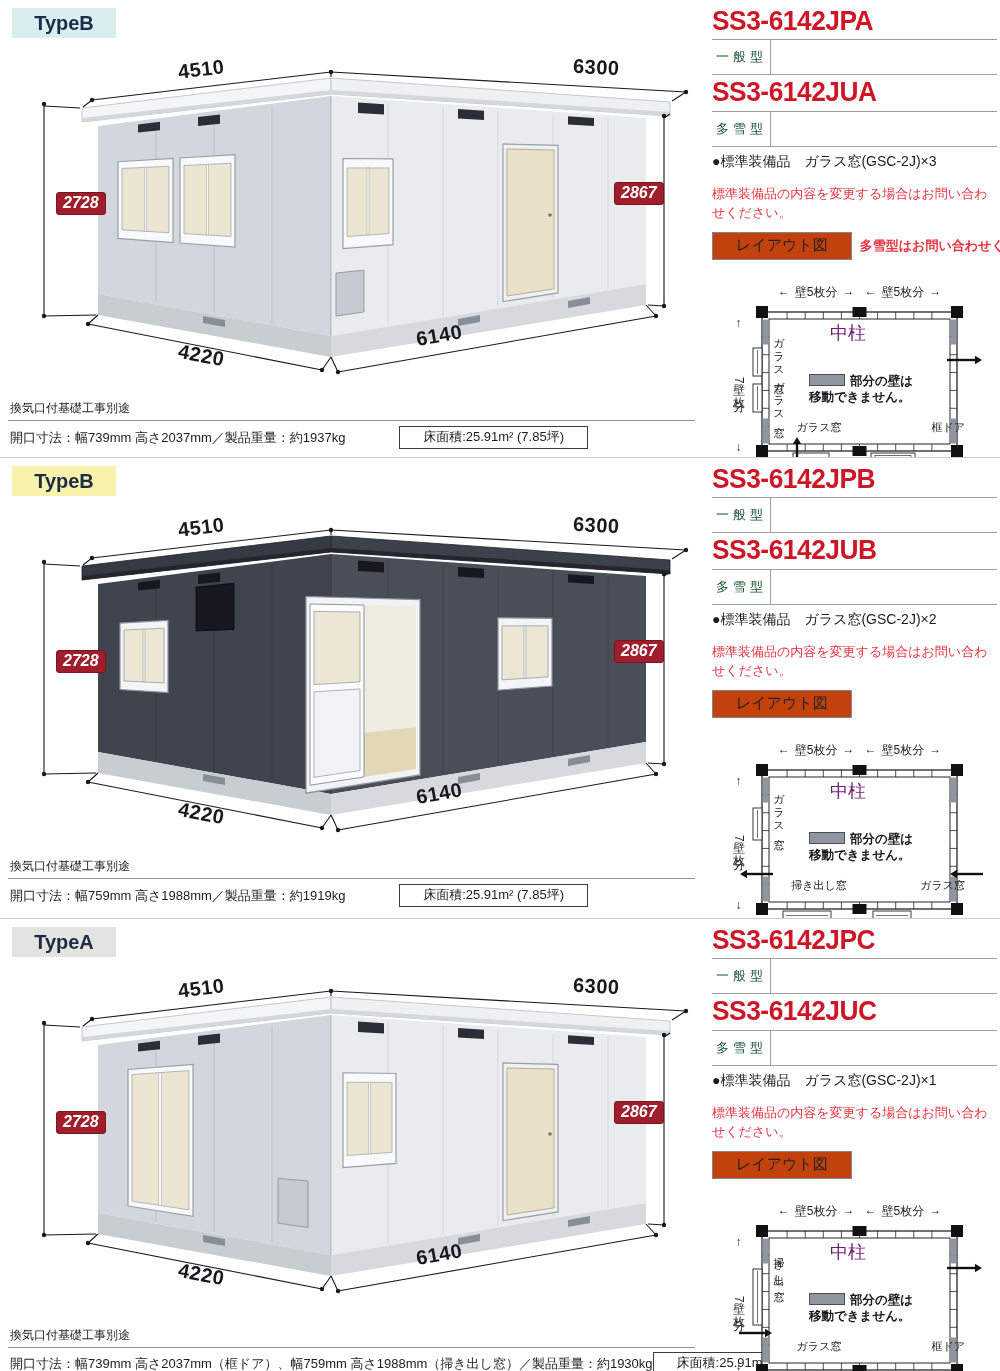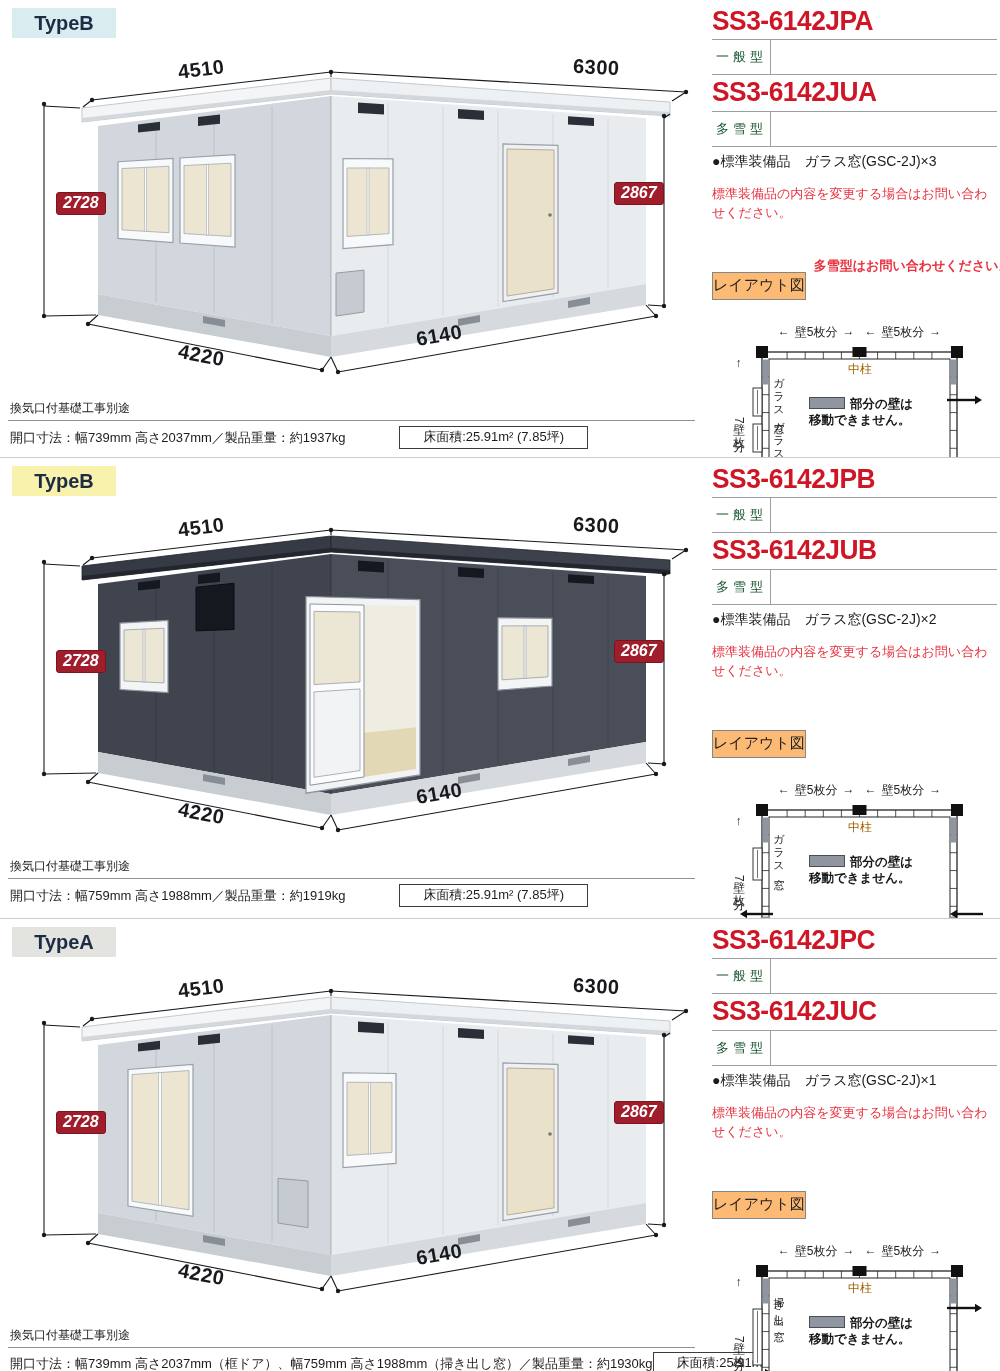--- a/index.html
+++ b/index.html
@@ -27,33 +27,33 @@
   .right-col{position:absolute;left:712px;top:4px;width:285px;}
   .model{font-size:28px;font-weight:800;color:#cf1626;letter-spacing:-0.5px;transform:scaleX(0.94);
     transform-origin:0 50%;padding:2px 0 4px;line-height:1.05;white-space:nowrap;}
   .sep{border:none;border-top:1px solid #9aa0a4;margin:0;height:0;}
   .typ-row{position:relative;font-size:13px;letter-spacing:4px;padding:8px 0 8px 4px;color:#14532d;}
   .typ-row::after{content:"";position:absolute;left:58px;top:0;bottom:0;border-left:1px solid #9aa0a4;}
   .equip{margin-top:6px;font-size:14px;color:#1c1c1c;}
   .equip .ev{margin-left:14px;}
   .warn{margin-top:13px;font-size:13px;line-height:1.5;color:#e8323f;font-weight:500;}
   .layout-row{margin-top:9px;display:flex;align-items:center;gap:8px;}
-  .layout-btn{border:1px solid #82878c;background:#fdba74;padding:3px 0 4px;font-size:15px;color:#222;
-    font-family:inherit;cursor:pointer;white-space:nowrap;margin-top:40px;}
+  .layout-btn{border:1px solid #82878c;background:#c2410c;padding:3px 23px 4px;font-size:15px;color:#222;
+    font-family:inherit;cursor:pointer;white-space:nowrap;}
   .layout-note{font-size:13px;font-weight:700;color:#e8323f;white-space:nowrap;}
   .plan-wrap{position:relative;margin-top:12px;margin-left:13px;width:270px;height:195px;}
   .psvg{position:absolute;left:0;top:0;width:270px;height:195px;}
   .plan-top{position:absolute;left:37px;top:12px;width:195px;display:flex;justify-content:center;gap:10px;
     font-size:12px;color:#222;white-space:nowrap;}
   .plan-top .grp{display:flex;gap:5px;}
   .plan-wall7{position:absolute;left:5px;top:44px;height:138px;display:flex;flex-direction:column;
     align-items:center;justify-content:space-between;font-size:12px;color:#222;}
   .plan-wall7 .vtext{writing-mode:vertical-rl;letter-spacing:4px;}
-  .plan-pillar{position:absolute;left:112px;top:49px;width:46px;text-align:center;font-size:12px;color:#a16207;}
-  .plan-legend{position:absolute;left:84px;top:84px;width:152px;font-size:12.5px;font-weight:700;color:#17181a;line-height:1.3;}
+  .plan-pillar{position:absolute;left:100px;top:49px;width:46px;text-align:center;font-size:18px;color:#701a75;}
+  .plan-legend{position:absolute;left:84px;top:101px;width:152px;font-size:12.5px;font-weight:700;color:#17181a;line-height:1.3;}
   .plan-legend .swatch{display:inline-block;width:34px;height:10px;background:#9096a0;border:1px solid #4a4f57;
     margin-right:5px;vertical-align:-1px;}
   .plan-vlabel{position:absolute;writing-mode:vertical-rl;font-size:11px;letter-spacing:2px;color:#222;}
   .pb-left{position:absolute;left:56px;top:148px;width:76px;text-align:center;font-size:11px;color:#222;white-space:nowrap;}
   .pb-right{position:absolute;left:158px;top:148px;width:82px;text-align:right;font-size:11px;color:#222;white-space:nowrap;}
 </style>
 </head>
 <body>
 
 <div class="section has-sep">

